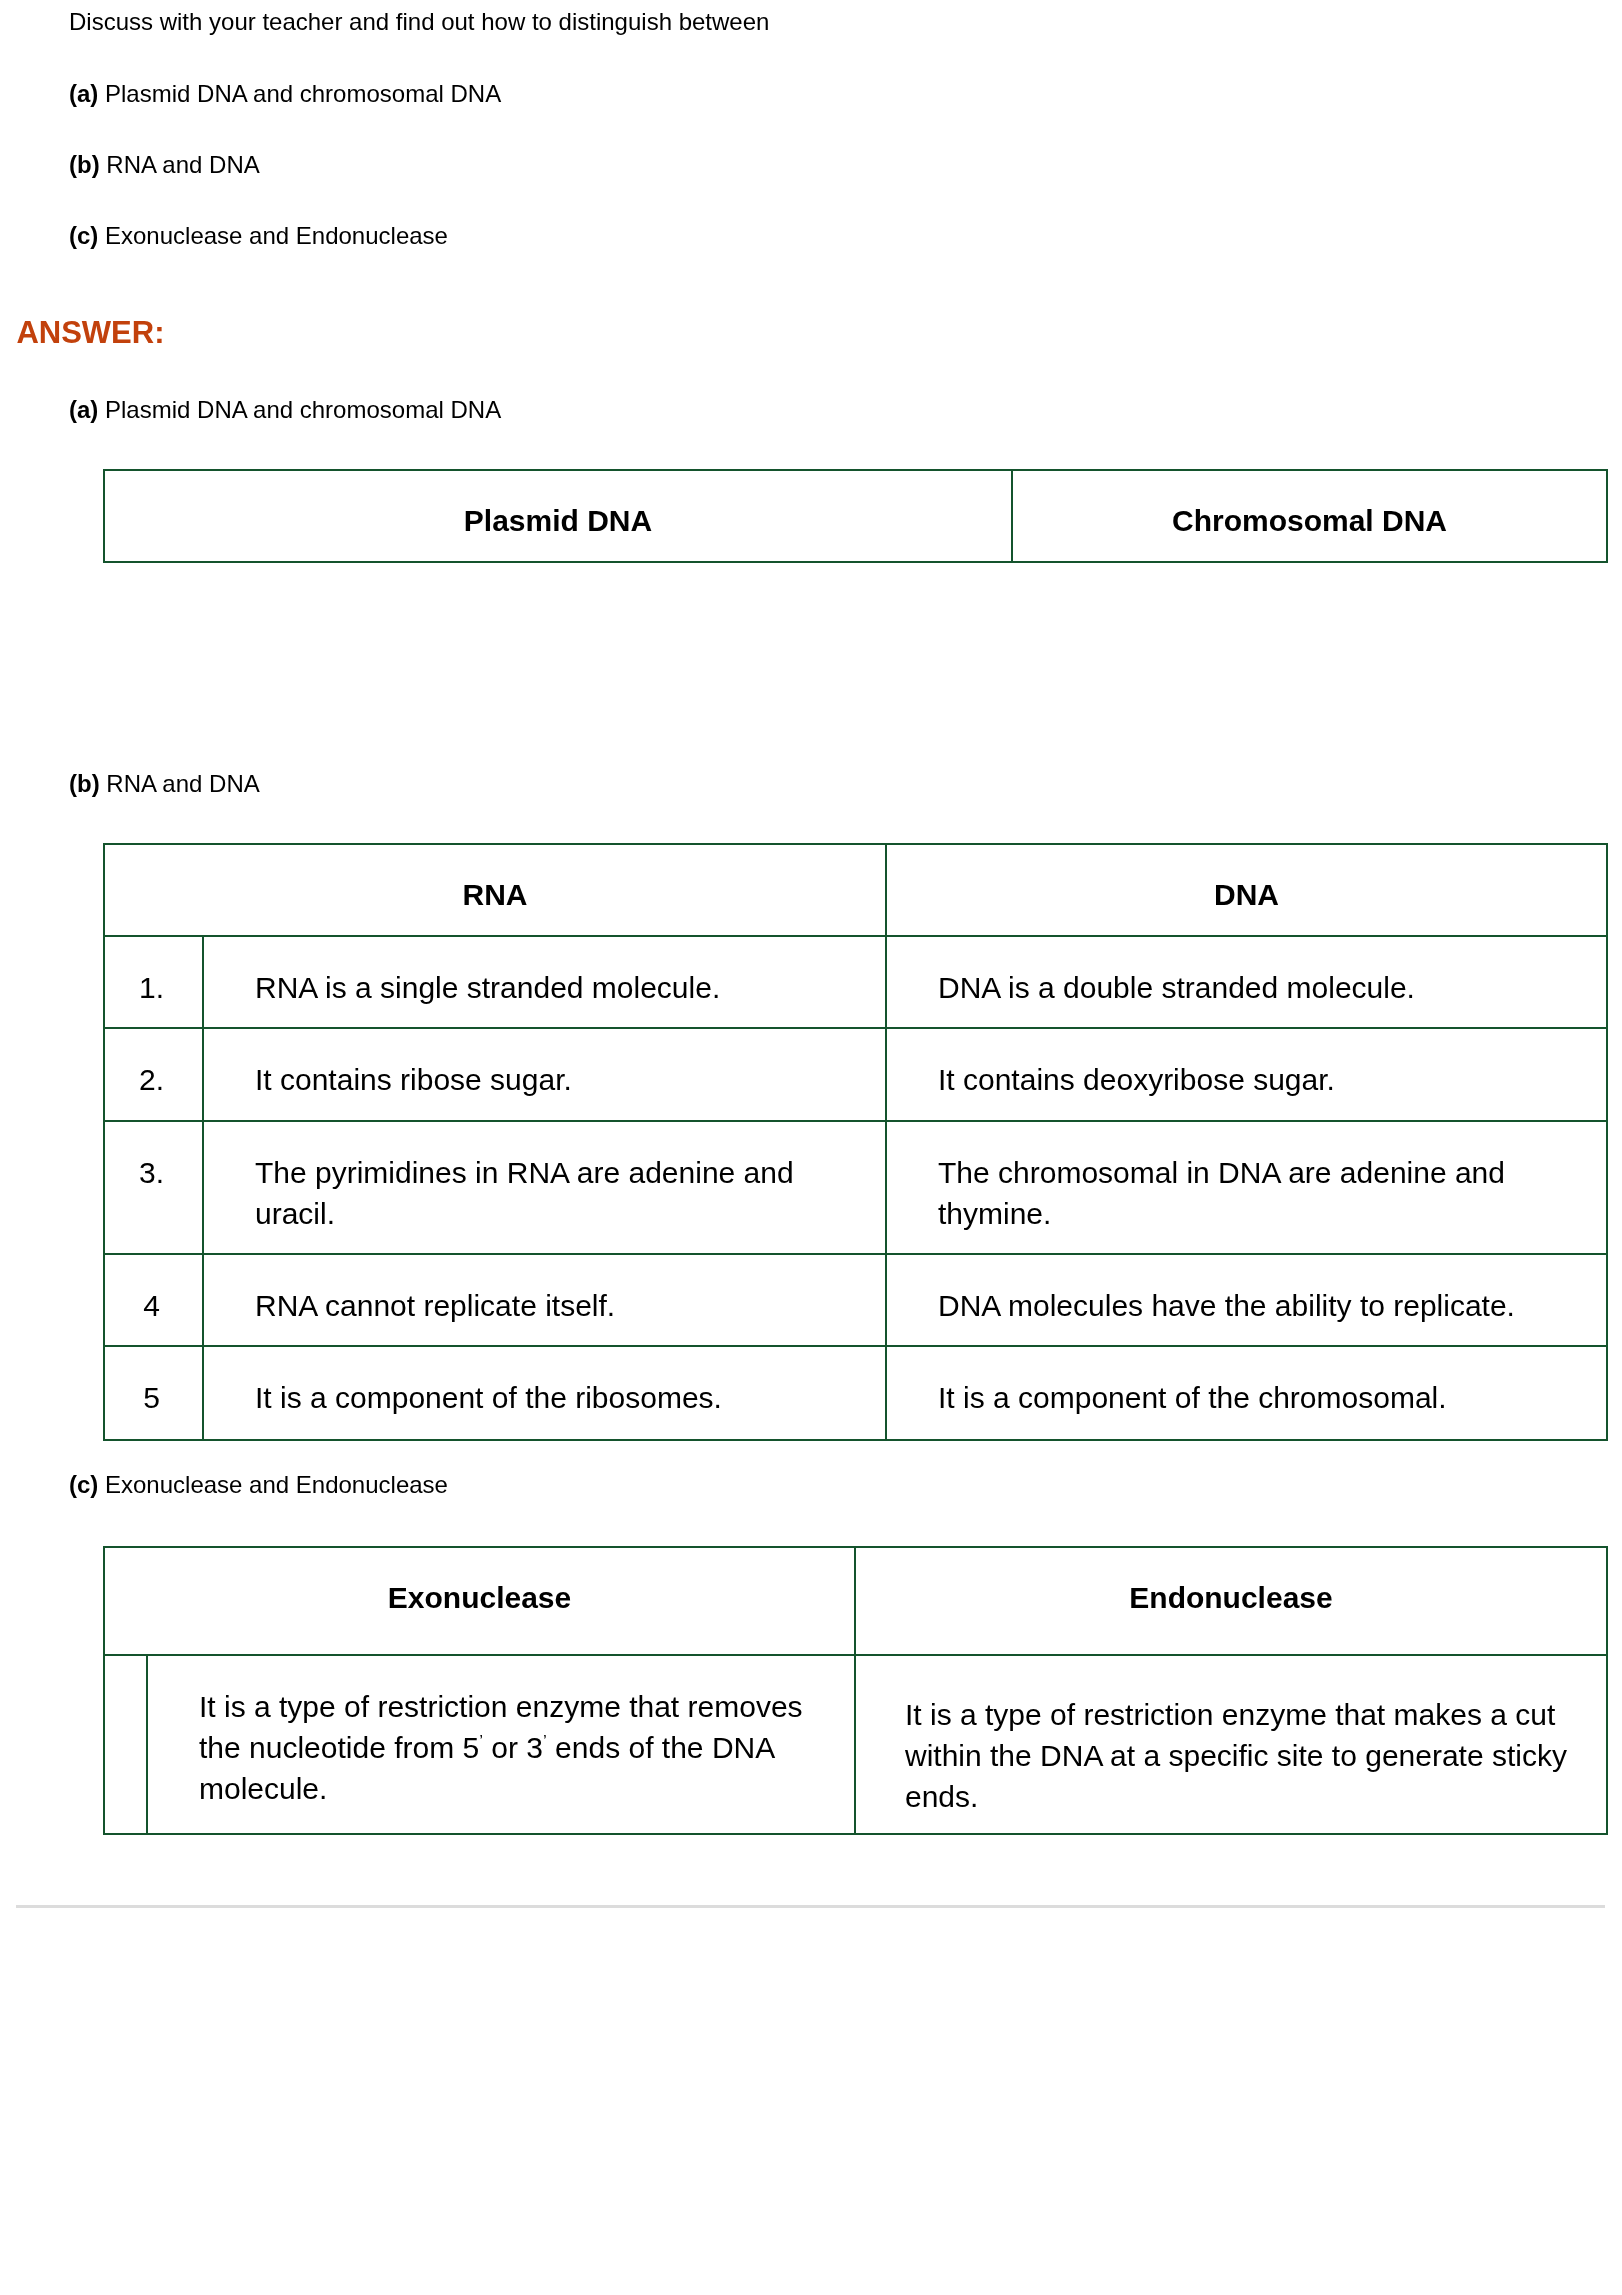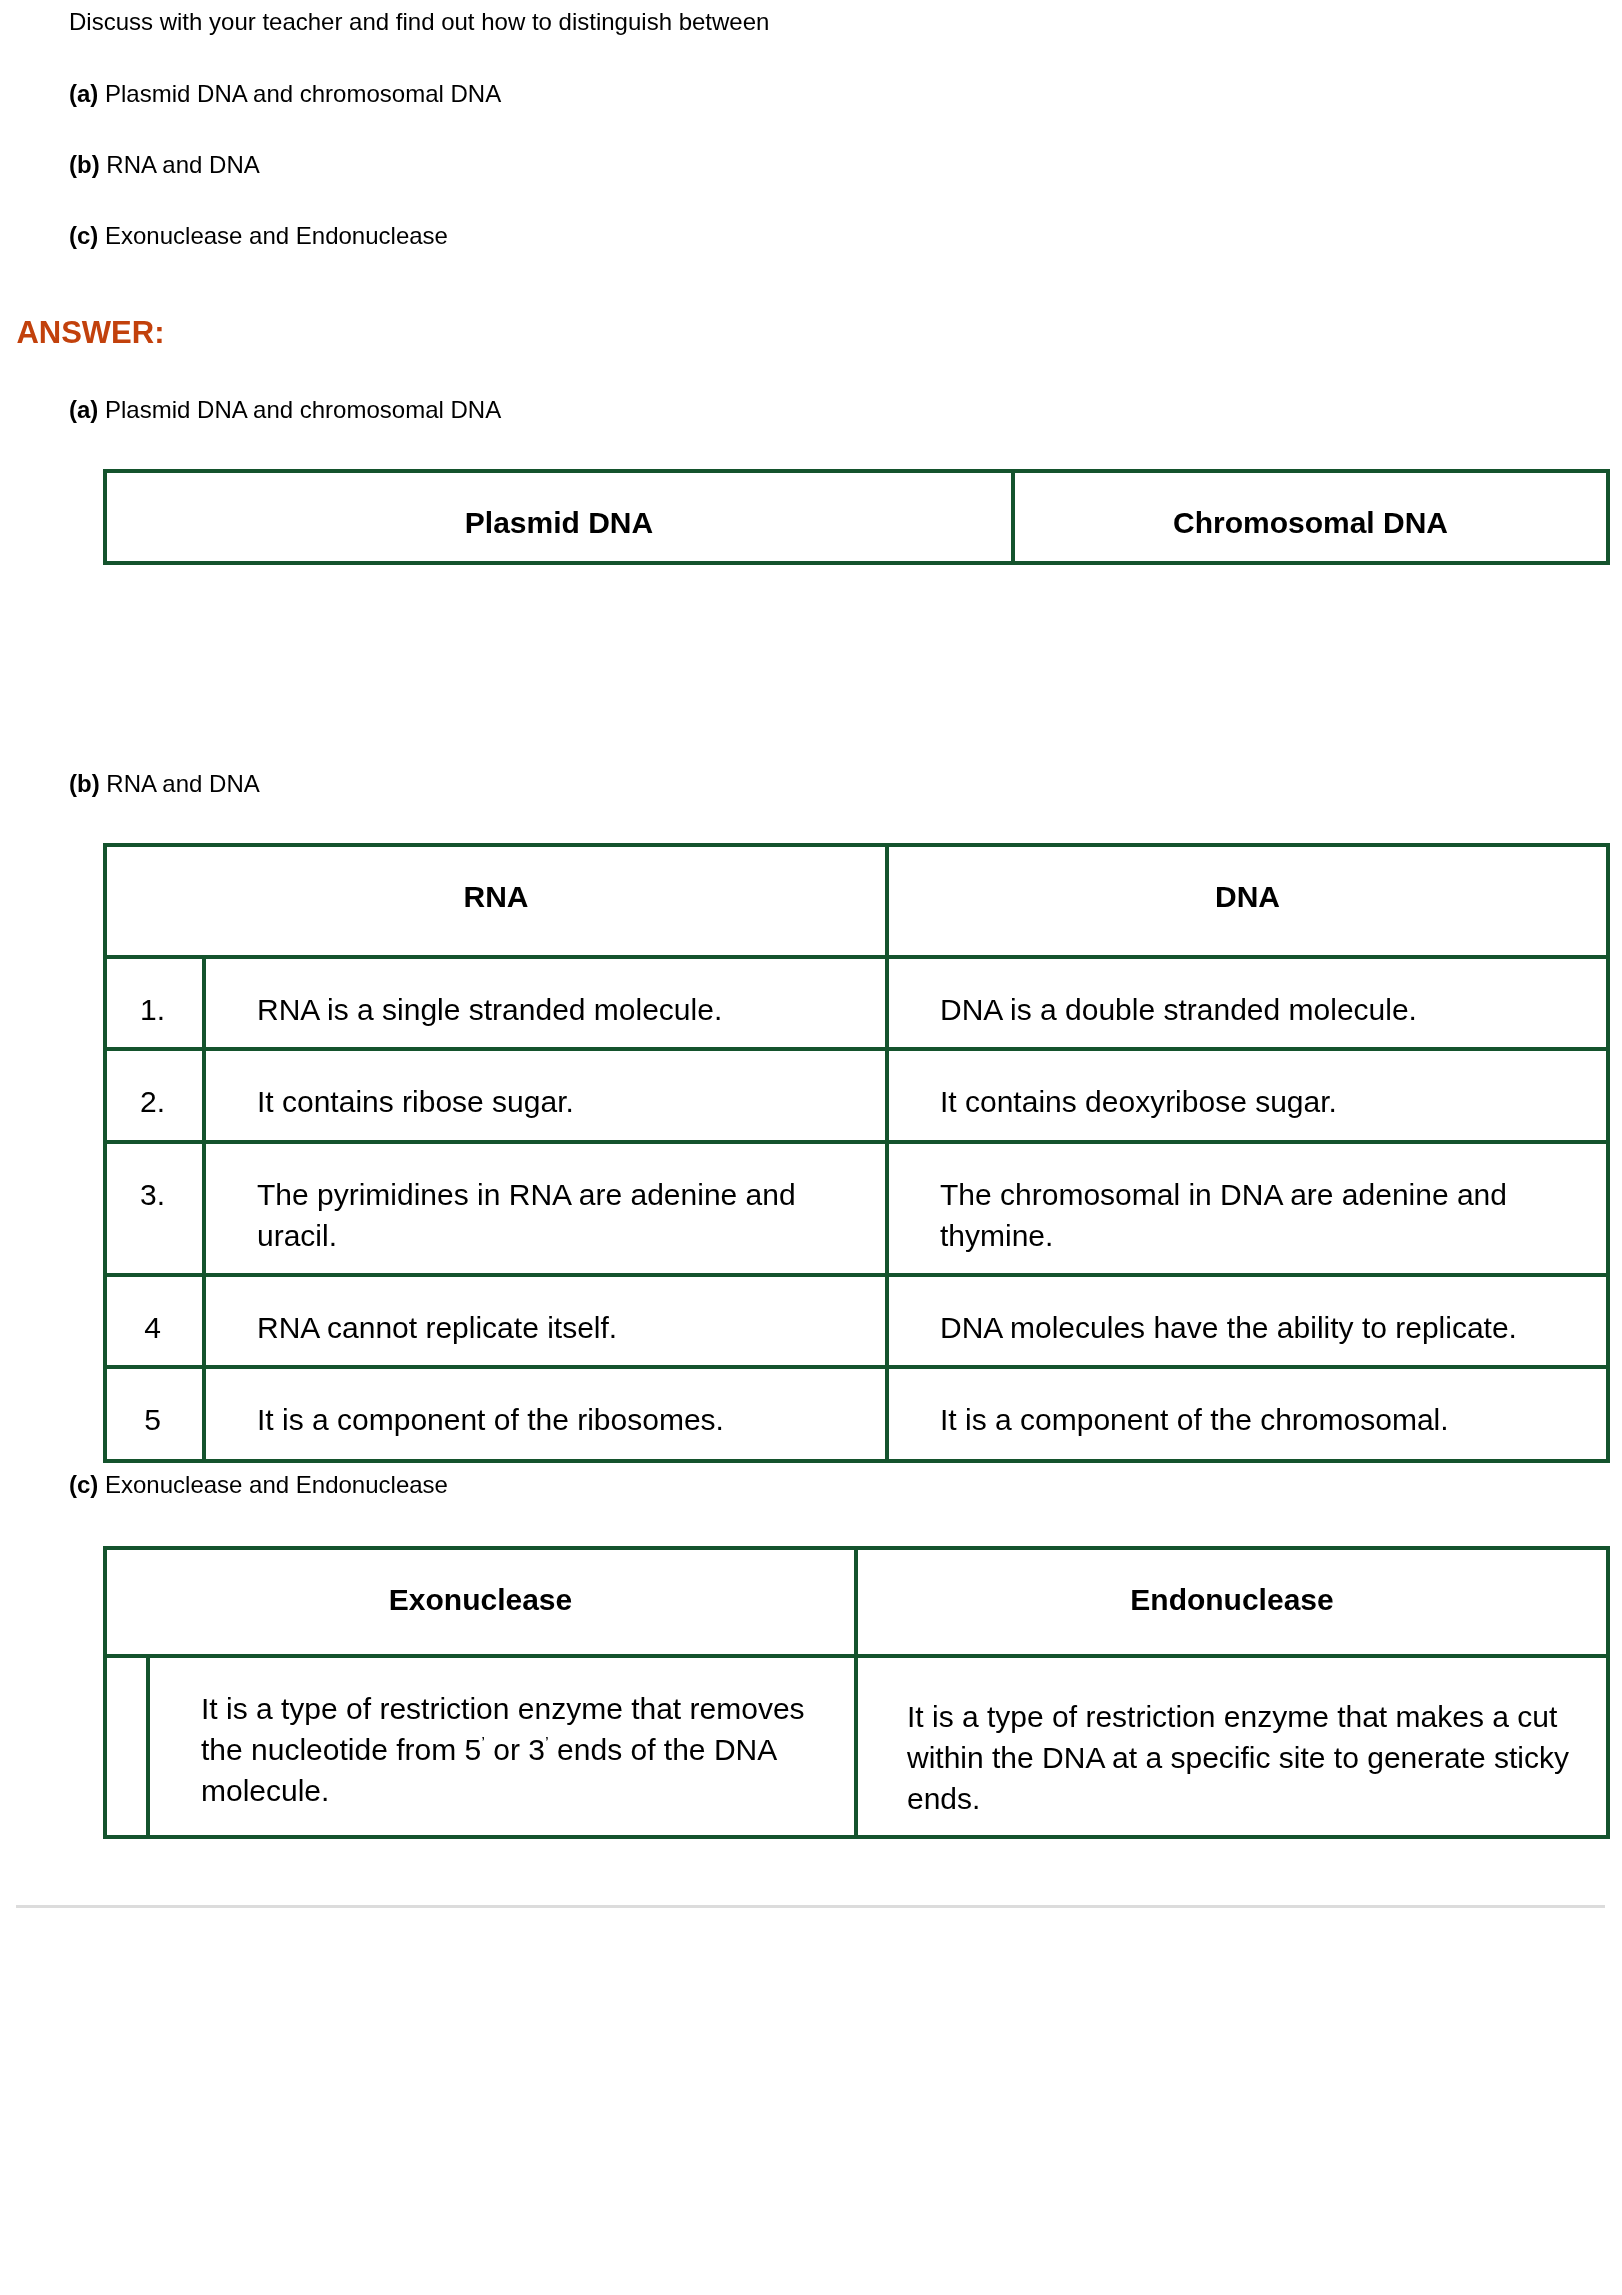--- a/index.html
+++ b/index.html
@@ -3,21 +3,21 @@
 <meta charset="utf-8">
 <style>
   html, body { margin:0; padding:0; background:#ffffff; }
   body { width:1622px; height:2295px; position:relative; overflow:hidden;
          font-family:"Liberation Sans", sans-serif; color:#000; }
   .line { position:absolute; left:69px; font-size:24px; line-height:35px; white-space:nowrap; }
   .line b { font-weight:bold; }
   .answer { position:absolute; left:16.4px; top:315px; font-size:31px; line-height:35px;
             font-weight:bold; color:#c2410c; }
   table.t { position:absolute; border-collapse:collapse; table-layout:fixed; }
-  table.t td, table.t th { border:4px solid #14532d; padding:16px; vertical-align:top;
+  table.t td, table.t th { border:2px solid #14532d; padding:16px; vertical-align:top;
             font-size:30px; line-height:41px; }
   table.t th { font-weight:bold; text-align:center; }
   .th-inner { padding-top:13px; }
   .cell { padding:14.4px 26px 0 35px; }
   .num { text-align:center; }
   .num-inner { padding-top:14.4px; padding-right:3.9px; }
   sup.prime { font-size:17px; line-height:0; vertical-align:super; }
   .rule { position:absolute; left:16.4px; top:1905px; width:1589px; height:3.3px; background:#dcdcdc; }
 </style>
 </head>
@@ -68,21 +68,21 @@
   <span>RNA and DNA</span>
 </div>
 
 <table class="t" style="left:103px; top:843px; width:1503px;">
   <colgroup>
       <col style="width:99px">
       <col style="width:683px">
       <col style="width:721px">
     </colgroup>
   <tbody>
-      <tr style="height:112px;">
+      <tr style="height:92px;">
     <th colspan="2">
           <div class="th-inner">RNA</div>
         </th>
     <th>
           <div class="th-inner">DNA</div>
         </th>
   </tr>
   <tr style="height:92px;">
     <td class="num">
           <div class="num-inner">1.</div>

